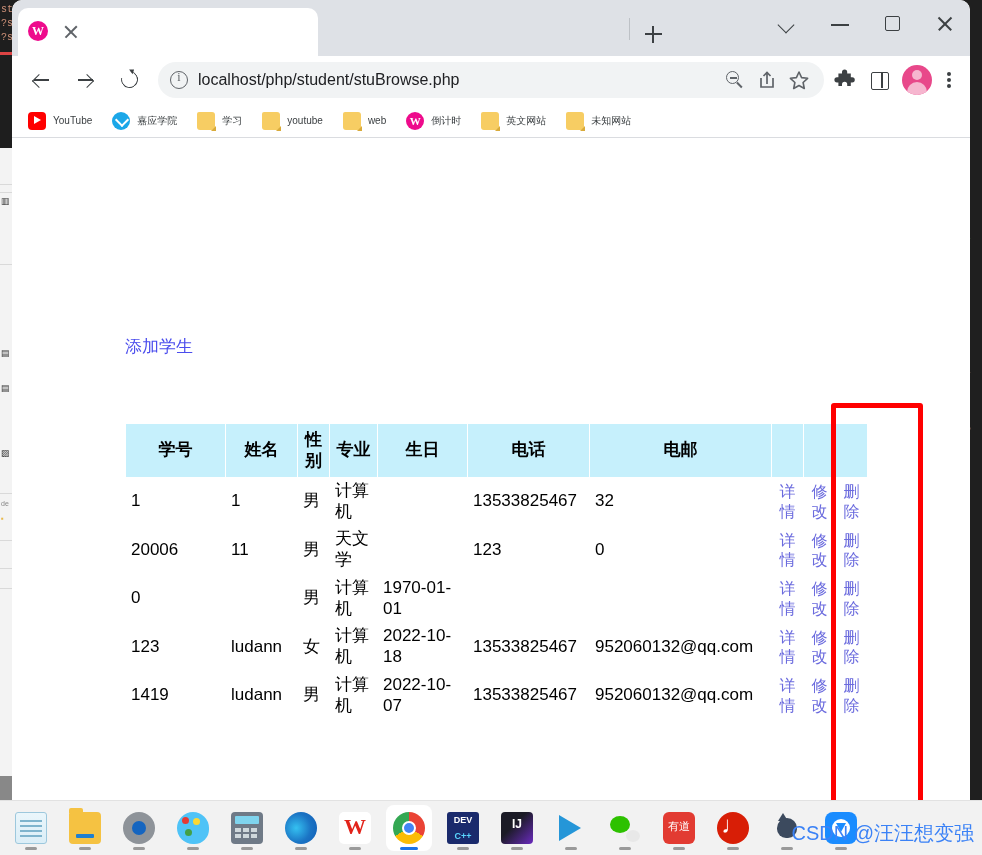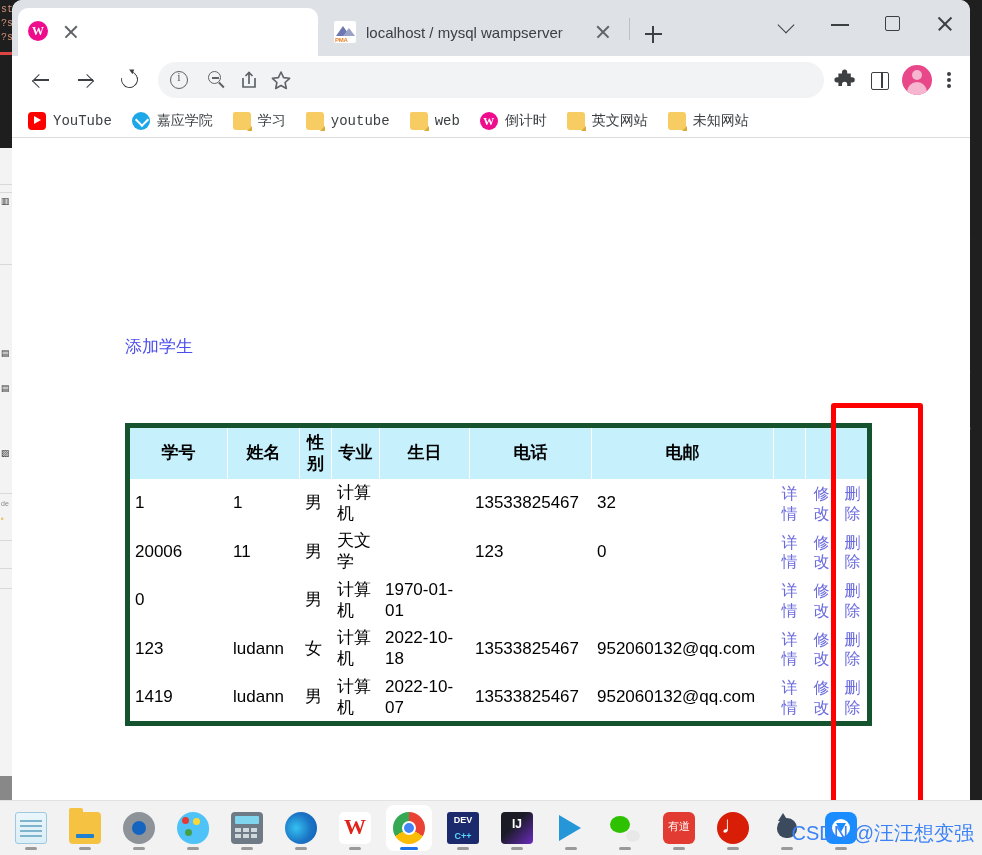--- a/index.html
+++ b/index.html
@@ -145,21 +145,21 @@
   .avatar::after { content:""; position:absolute; left:5px; top:17px; width:20px;height:14px;border-radius:10px 10px 0 0;background:#f6b6cf; }
   .kebab { width:26px;height:30px;position:relative;margin-left:4px;flex:0 0 26px; }
   .kebab i { position:absolute; left:11px; width:4px;height:4px;border-radius:50%;background:#3c4043; display:block;}
   .kebab i:nth-child(1){top:7px;} .kebab i:nth-child(2){top:13px;} .kebab i:nth-child(3){top:19px;}
 
   
   #bookmarks { height:34px; background:#ffffff; display:flex; align-items:center;
     padding:0 14px; border-bottom:1px solid #dadce0; }
   .bm { display:flex; align-items:center; margin-right:16px; height:26px; padding:0 2px; }
   .bm-icon { width:18px; height:18px; margin-right:7px; flex:0 0 18px; position:relative; }
-  .bm-label { font-size:14px; color:#3c4043; white-space:nowrap;font-family:Liberation Mono, monospace; }
+  .bm-label { font-size:10px; color:#3c4043; white-space:nowrap; }
   .ic-youtube { background:#ff0000; border-radius:4px; }
   .ic-youtube::after { content:""; position:absolute; left:6px; top:4.5px; width:0;height:0;
      border-left:7px solid #fff; border-top:4.5px solid transparent; border-bottom:4.5px solid transparent; }
   .ic-folder { background:#f7cd63; border-radius:2px 3px 3px 3px; position:relative; }
   .ic-folder::after { content:""; position:absolute; right:-1px; bottom:-1px; width:0;height:0;
      border-left:5px solid transparent; border-bottom:5px solid #d9ab3b; }
   .ic-jyxy { background:#1ba7e8; border-radius:50%; position:relative; }
   .ic-jyxy::after { content:""; position:absolute; left:5px; top:3px; width:8px; height:8px;
      border-right:2px solid #fff; border-bottom:2px solid #fff; transform:rotate(45deg); }
   .ic-magenta { background:#ee0b8c; border-radius:50%; color:#fff; font-size:11px; text-align:center;
@@ -169,21 +169,21 @@
   #page { background:#ffffff; height: 662px; position:relative; overflow:hidden; }
   #add-student-link {
     position:absolute; left:113px; top:197px; font-size:17px; color:#4b4ded;
     font-family:"Liberation Sans", sans-serif; cursor:pointer; text-decoration:none;
   }
 
   
   #stu-table {
     position:absolute; left:113px; top:285px;
     border-collapse: collapse;
-    border: 5px solid #14532d;
+    border: 1px solid #14532d;
     background:#14532d;
     table-layout: fixed;
   }
   #stu-table th, #stu-table td {
     border: 1px solid #ffffff;
     padding: 3px 5px;
     font-size: 17px;
     color: #000;
     vertical-align: middle;
     line-height: 1.22;
@@ -320,31 +320,20 @@
 
   <div id="tabstrip">
 
     <div class="tab active">
       <div class="tab-fav">
         <div class="fav-magenta">W</div>
       </div>
       <div class="tab-close"></div>
     </div>
 
-    <div class="tab inactive">
-      <div class="tab-fav">
-        <div class="fav-pma">
-            <span class="peak"></span>
-            <span class="peak2"></span>
-            <span class="lbl">PMA</span>
-          </div>
-      </div>
-      <div class="tab-title">localhost / mysql wampserver</div>
-      <div class="tab-close"></div>
-    </div>
 
     <div class="tab-sep"></div>
     <div id="newtab"></div>
 
     <div id="wincontrols">
       <div class="wc">
           <span class="chev"></span>
         </div>
       <div class="wc">
           <span class="min"></span>
@@ -362,20 +351,21 @@
       </div>
     <div class="navbtn">
         <span class="arrow-r"></span>
       </div>
     <div class="navbtn">
         <span class="reload"></span>
       </div>
 
     <div id="omnibox">
       <span class="info-icon"></span>
+      <span id="urltext">localhost/php/student/stuBrowse.php</span>
       <span class="omni-icon">
           <span class="zoomout"></span>
         </span>
       <span class="omni-icon share">
         <svg width="26" height="26" viewBox="0 0 26 26">
             <path d="M7 11 v9 h12 v-9" fill="none" stroke="#5f6368" stroke-width="1.7"></path>
             <path d="M13 17 v-11 M9.5 9 L13 5.5 L16.5 9" fill="none" stroke="#5f6368" stroke-width="1.7"></path>
           </svg>
       </span>
       <span class="omni-icon star">

